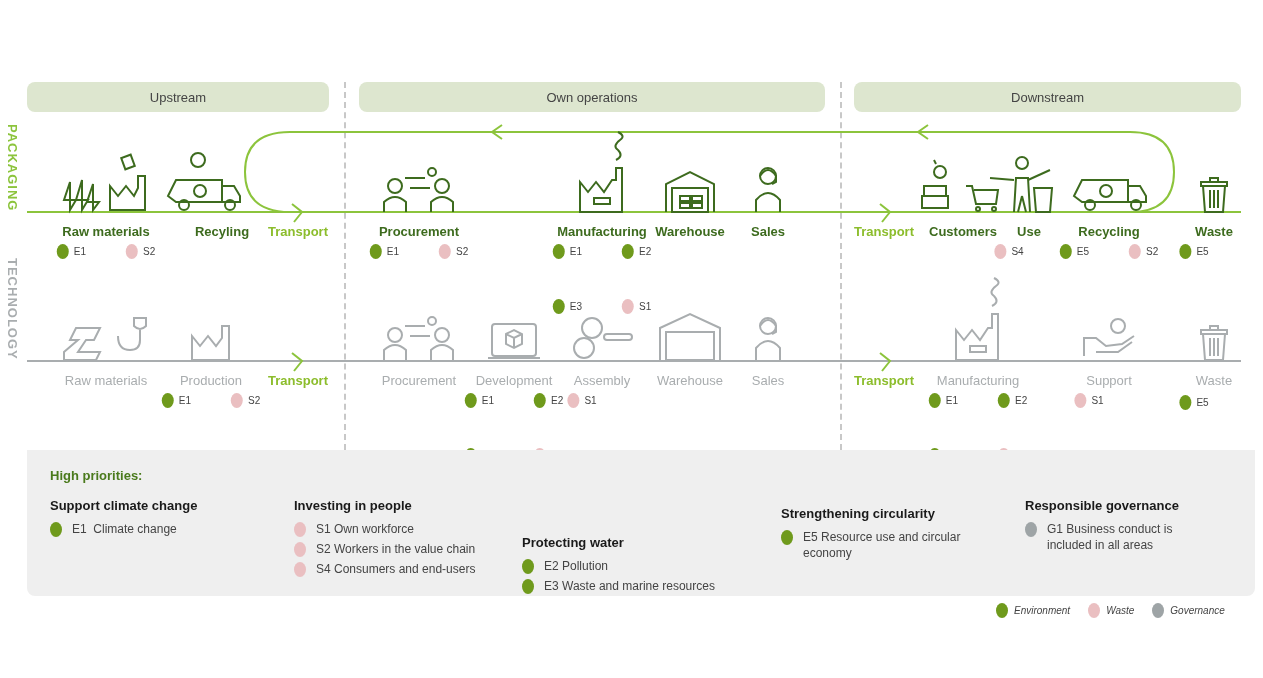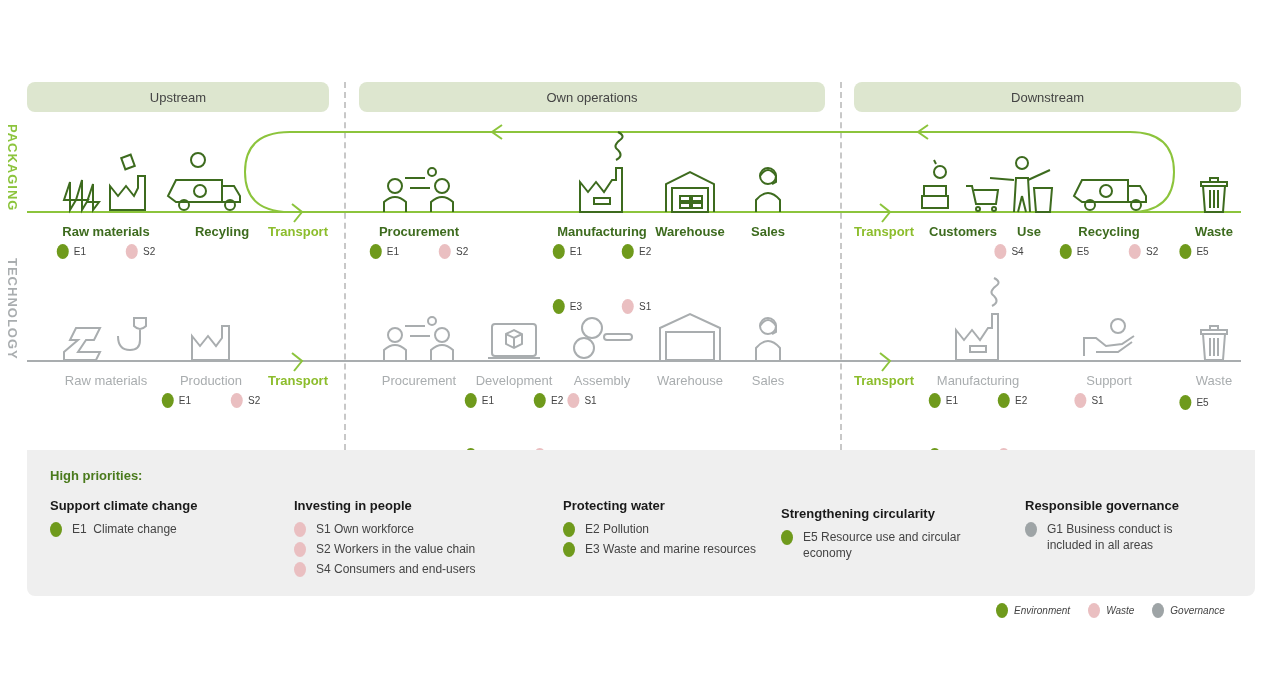--- a/index.html
+++ b/index.html
@@ -397,21 +397,21 @@
     <div class="prio-item">
         <span class="dot soc"></span>
         <span>S2 Workers in the value chain</span>
       </div>
     <div class="prio-item">
         <span class="dot soc"></span>
         <span>S4 Consumers and end-users</span>
       </div>
   </div>
 
-  <div class="prio-col" style="left:536px;width:230px;">
+  <div class="prio-col" style="left:495px;width:230px;margin-top:37px;">
     <h4>Protecting water</h4>
     <div class="prio-item">
         <span class="dot env"></span>
         <span>E2 Pollution</span>
       </div>
     <div class="prio-item">
         <span class="dot env"></span>
         <span>E3 Waste and marine resources</span>
       </div>
   </div>

